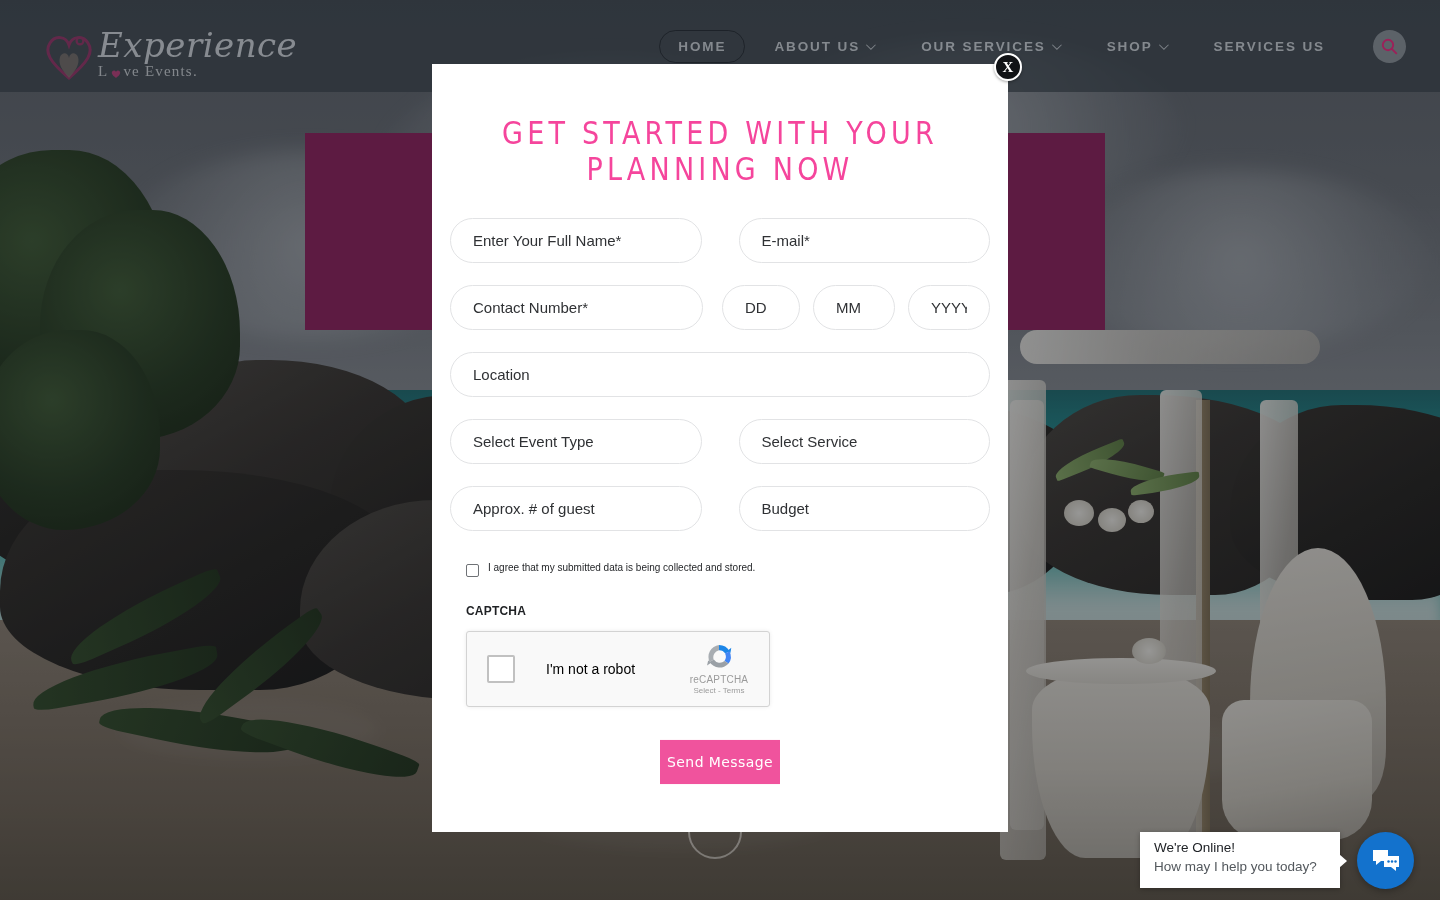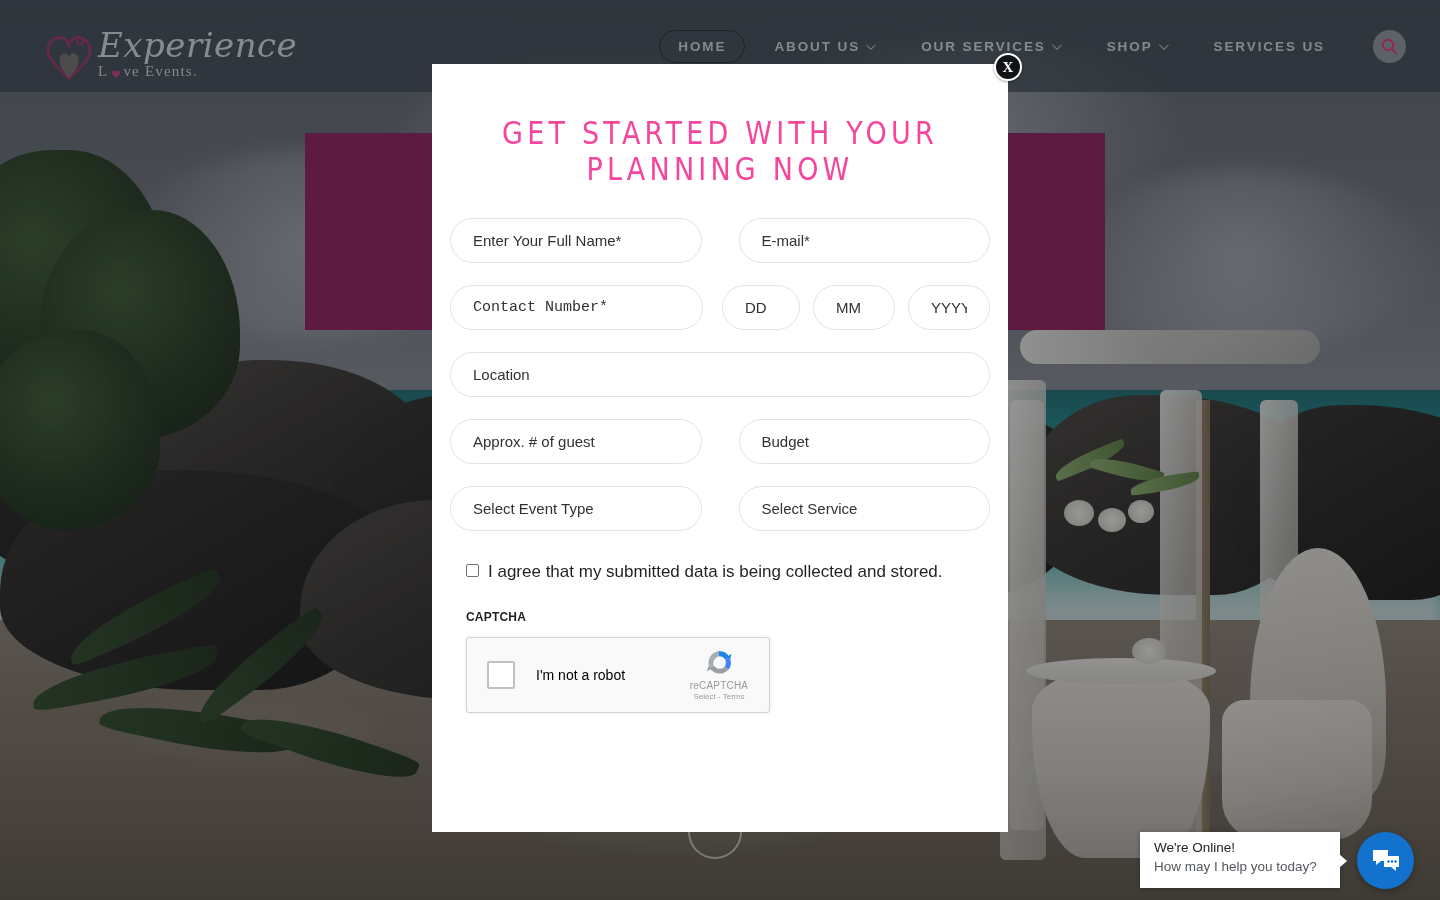--- a/index.html
+++ b/index.html
@@ -262,21 +262,21 @@
     margin: 30px 0 0 16px;
   }
   .consent-box {
     width: 13px; height: 13px; margin-top: 3px;
     border: 1px solid #6f7276;
     border-radius: 2px;
     background: #fff;
     cursor: pointer; flex: none;
   }
   .consent-label {
-    font-size: 17px; color: #1f2124; line-height: 1.3;
+    font-size: 10px; color: #1f2124; line-height: 1.3;
   }
 
   .captcha-label {
     margin: 27px 0 0 16px;
     font-size: 12px; font-weight: 700; color: #1f2124;
     letter-spacing: 0.2px;
   }
 
   .recaptcha {
     margin: 13px 0 0 16px;
@@ -287,21 +287,21 @@
     box-shadow: 0 0 4px rgba(0,0,0,0.08);
     display: flex; align-items: center;
     position: relative;
   }
   .rc-box {
     width: 28px; height: 28px; margin-left: 20px;
     border: 2px solid #c1c1c1; border-radius: 2px; background: #fff;
     cursor: pointer; flex: none;
   }
   .rc-text {
-    margin-left: 21px; font-size: 14px; color: #000; font-family: "Liberation Sans", sans-serif;
+    margin-left: 31px; font-size: 14px; color: #000; font-family: "Liberation Sans", sans-serif;
   }
   .rc-brand {
     position: absolute; right: 11px; top: 9px;
     width: 78px; text-align: center;
   }
   .rc-logo { width: 32px; height: 32px; margin: 0 auto 1px; }
   .rc-name { font-size: 10px; color: #9b9b9b; letter-spacing: 0.2px; }
   .rc-links { font-size: 8px; color: #9b9b9b; margin-top: 1px; }
 
   .send-wrap { display: flex; justify-content: center; margin-top: 34px; }
@@ -476,42 +476,42 @@
     <div class="modal-title">Get Started With Your Planning Now</div>
 
     <div class="form-area">
 
       <div class="form-row">
         <input class="pill half" type="text" placeholder="Enter Your Full Name*" style="">
         <input class="pill half" type="email" placeholder="E-mail*" style="">
       </div>
 
       <div class="form-row tight">
-        <input class="pill half" type="text" style="margin-right: 6px; font-family: Liberation Mono, monospace;" placeholder="Contact Number*">
+        <input class="pill half" type="text" style="margin-right: 6px;" placeholder="Contact Number*">
         <input class="pill dd" type="text" placeholder="DD" style="">
         <input class="pill mm" type="text" placeholder="MM" style="">
         <input class="pill yyyy" type="text" placeholder="YYYY" style="">
       </div>
 
       <div class="form-row">
         <input class="pill full" type="text" placeholder="Location" style="">
-      </div>
-
-      <div class="form-row">
-        <input class="pill half" type="text" placeholder="Approx. # of guest" style="">
-        <input class="pill half" type="text" placeholder="Budget" style="">
       </div>
 
       <div class="form-row">
         <select class="pill half">
           <option>Select Event Type</option>
         </select>
         <select class="pill half">
           <option>Select Service</option>
         </select>
+      </div>
+
+      <div class="form-row">
+        <input class="pill half" type="text" placeholder="Approx. # of guest" style="">
+        <input class="pill half" type="text" placeholder="Budget" style="">
       </div>
 
       <div class="consent-row">
         <div class="consent-box"></div>
         <div class="consent-label">I agree that my submitted data is being collected and stored.</div>
       </div>
 
       <div class="captcha-label">CAPTCHA</div>
 
       <div class="recaptcha">
@@ -526,20 +526,23 @@
               <path d="M25.6 22.6 A12 12 0 0 1 6.6 21 l4.2 -2.5 a7.2 7.2 0 0 0 10.7 1.5 Z" fill="#9aa0a6"></path>
               <path d="M6.6 21 A12 12 0 0 1 16 4 l0 5.2 A7.2 7.2 0 0 0 10.7 18.6 Z" fill="#9aa0a6" opacity="0.85"></path>
               <path d="M5.2 19.4 l-1.2 5.2 4.5 -3 Z" fill="#9aa0a6"></path>
             </svg>
           </div>
           <div class="rc-name">reCAPTCHA</div>
           <div class="rc-links">Select - Terms</div>
         </div>
       </div>
 
+      <div class="send-wrap">
+        <button class="send-btn">Send Message</button>
+      </div>
 
     </div>
   </div>
 
   <div class="chat-bubble">
     <div class="chat-t1">We're Online!</div>
     <div class="chat-t2">How may I help you today?</div>
   </div>
 
   <div class="chat-fab">

